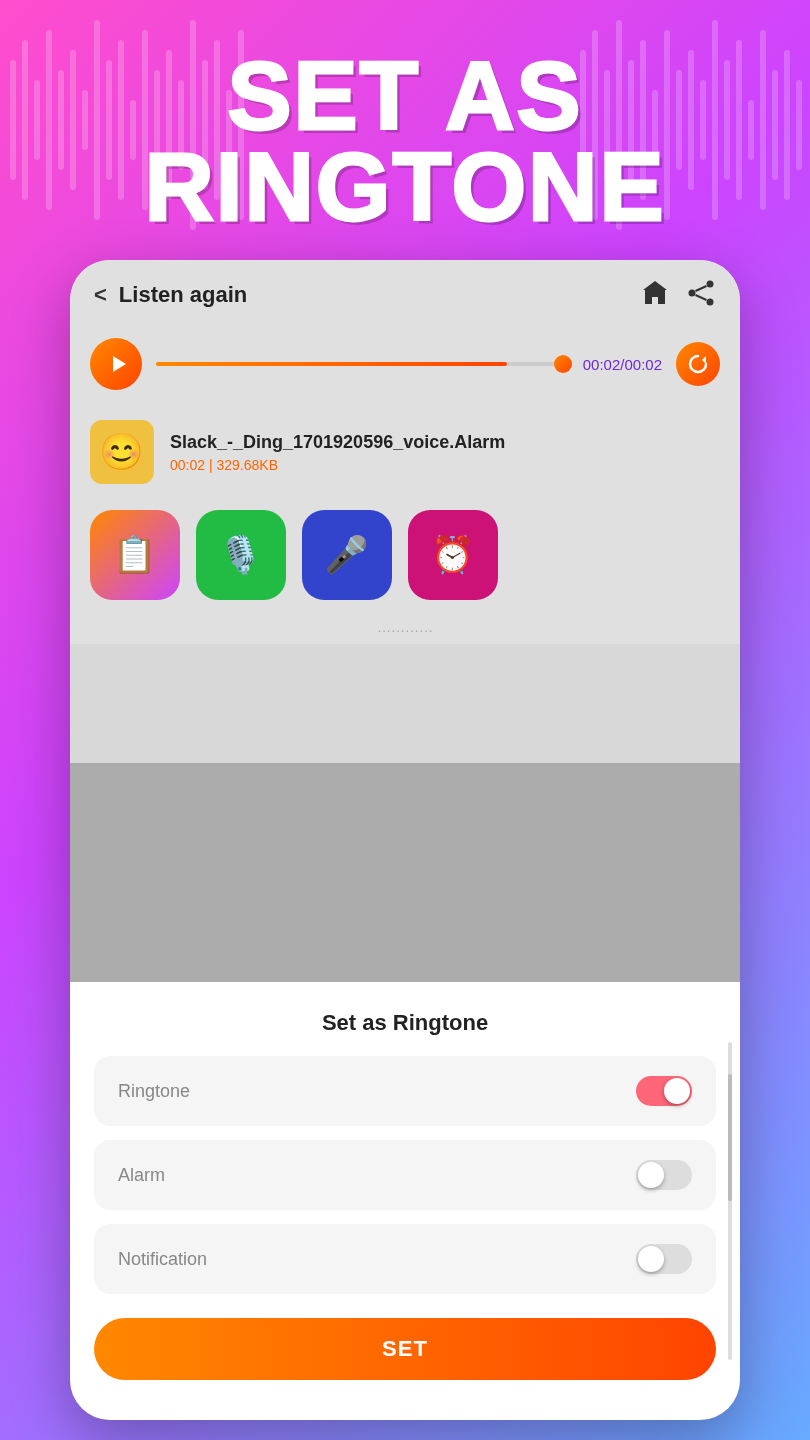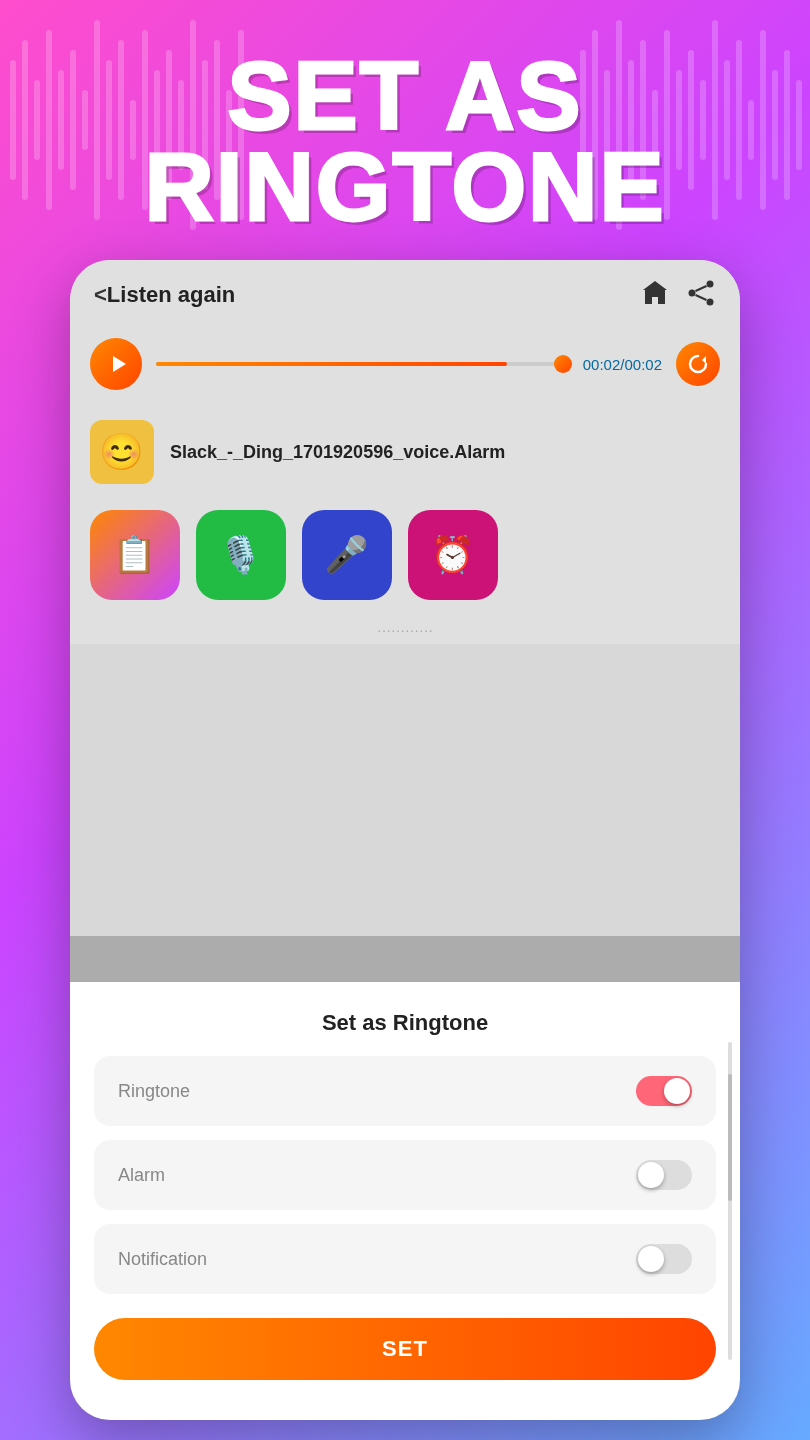--- a/index.html
+++ b/index.html
@@ -80,20 +80,21 @@
       font-size: 22px;
       font-weight: bold;
       color: #333;
       cursor: pointer;
     }
     .top-title {
       font-size: 22px;
       font-weight: bold;
       color: #222;
       flex: 1;
+      margin-left: 12px;
     }
     .top-icons {
       display: flex;
       gap: 16px;
       align-items: center;
     }
     .home-icon-btn, .share-icon-btn {
       cursor: pointer;
     }
 
@@ -137,21 +138,21 @@
       width: 18px;
       height: 18px;
       background: linear-gradient(135deg, #ff8800, #ff4400);
       border-radius: 50%;
       position: absolute;
       right: -3px;
       top: -7px;
     }
     .time-display {
       font-size: 15px;
-      color: #0369a1;
+      color: #6d28d9;
       white-space: nowrap;
     }
     .replay-btn {
       width: 44px;
       height: 44px;
       background: linear-gradient(135deg, #ff8800, #ff4400);
       border-radius: 50%;
       display: flex;
       align-items: center;
       justify-content: center;
@@ -219,21 +220,21 @@
       text-align: center;
       font-size: 14px;
       color: #aaa;
     }
 
     
     .dialog-overlay {
       position: absolute;
       bottom: 0;
       left: 0; right: 0;
-      height: 484px;
+      height: 657px;
       background: rgba(0,0,0,0.2);
       border-radius: 0 0 40px 40px;
     }
     .dialog {
       position: absolute;
       bottom: 0;
       left: 0; right: 0;
       background: white;
       border-radius: 0 0 40px 40px;
       padding: 28px 24px 40px;
@@ -432,20 +433,25 @@
           <path d="M11 3 A8 8 0 1 0 19 11" stroke="white" stroke-width="2.5" fill="none" stroke-linecap="round"></path>
           <polygon points="15,7 19,3 19,11" fill="white"></polygon>
         </svg>
       </div>
     </div>
 
     <div class="track-info">
       <div class="track-avatar">😊</div>
       <div class="track-details">
         <div class="track-name">Slack_-_Ding_1701920596_voice.Alarm</div>
+        <div class="track-meta">
+          <span>00:02</span>
+          <span> | </span>
+          <span style="color:#ff6600;">329.68KB</span>
+        </div>
       </div>
     </div>
 
     <div class="action-buttons">
       <div class="action-btn action-btn-1">
         <span>📋</span>
       </div>
       <div class="action-btn action-btn-2">
         <span>🎙️</span>
       </div>

